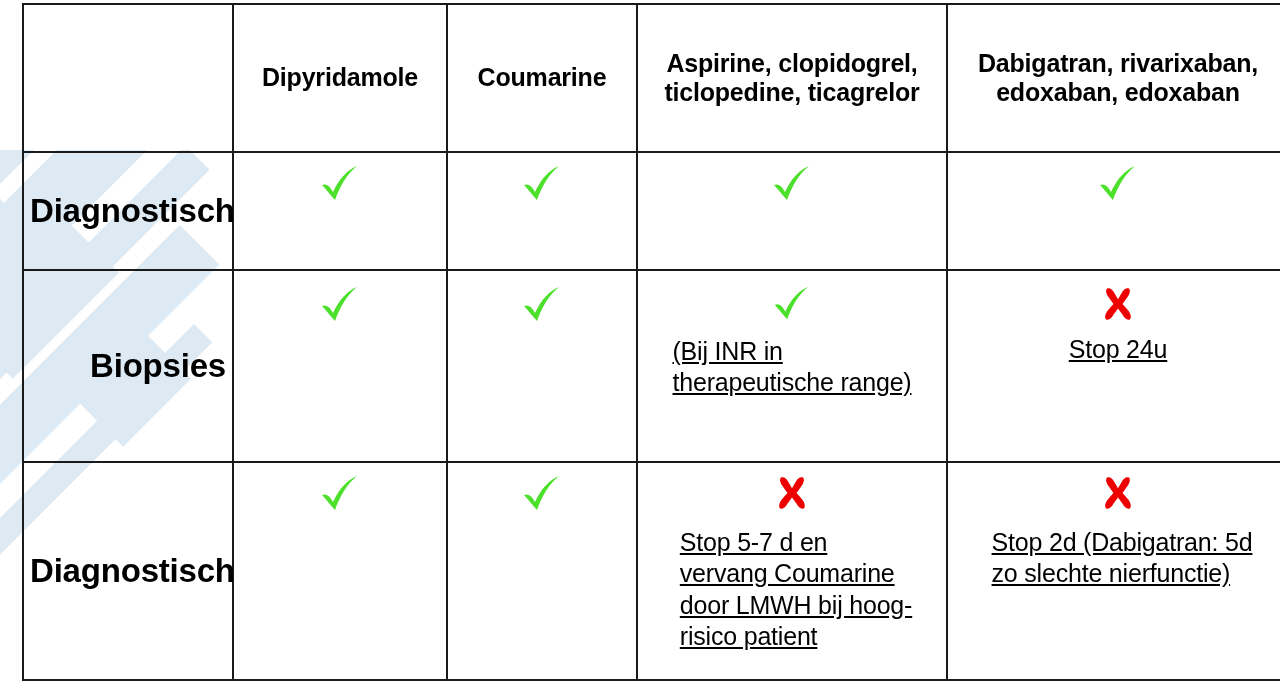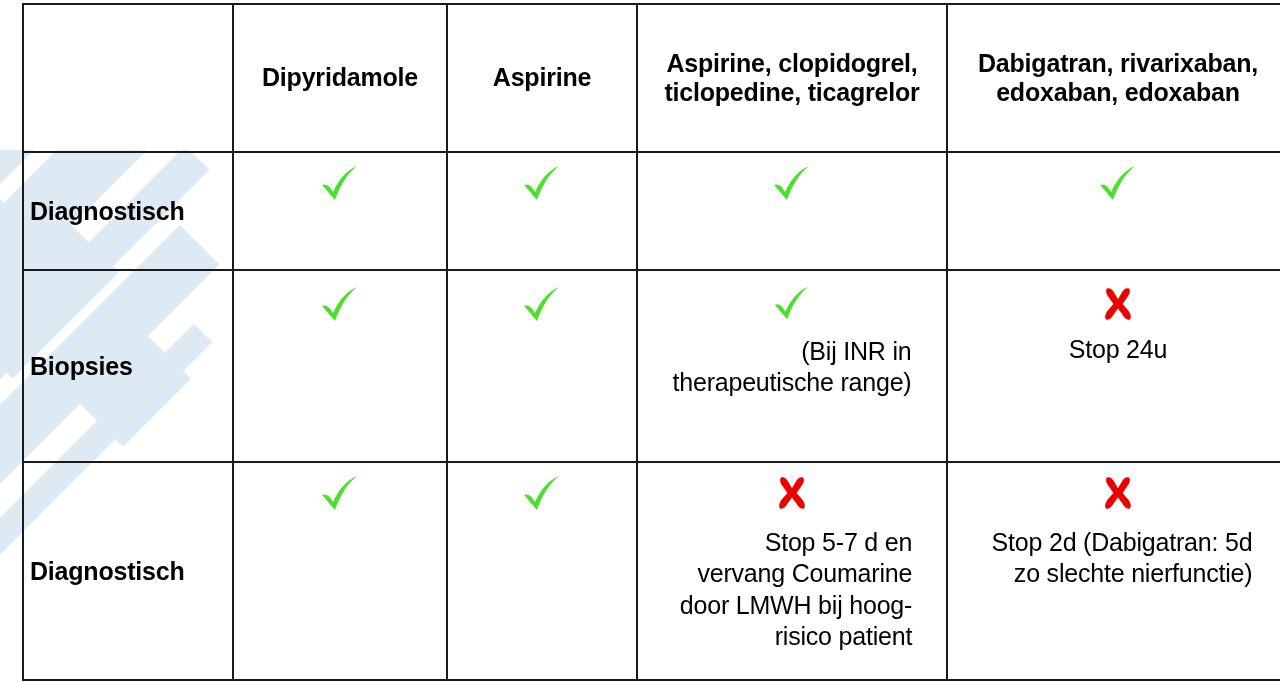--- a/index.html
+++ b/index.html
@@ -69,23 +69,23 @@
     text-align: center;
     font-weight: bold;
     font-size: 25px;
     line-height: 1.18;
     letter-spacing: -0.2px;
   }
   .corner-cell { background: transparent; }
 
   
   .row-label {
-    text-align: left;
+    text-align: right;
     font-weight: bold;
-    font-size: 25px;
+    font-size: 33px;
     line-height: 1.2;
     letter-spacing: -0.2px;
     padding-left: 10px;
     margin-top: 32px;
   }
 
   
   .row-diagnostisch { height: 118px; }
   .row-biopsies     { height: 192px; }
   .row-therapeutisch{ height: 218px; }
@@ -105,26 +105,27 @@
   .row-therapeutisch .cell-inner{ padding-top: 12px; }
 
   .mark {
     display: block;
     line-height: 1;
   }
   .mark svg { display: block; }
 
   .note {
     margin-top: 10px;
-    text-align: right;
+    text-align: left;
     font-size: 25px;
     line-height: 1.25;
     font-weight: normal;
     letter-spacing: -0.2px;
     white-space: pre-line;
+    text-decoration: underline;
   }
   .row-therapeutisch .note { margin-top: 14px; margin-left: 8px; }
 </style>
 </head>
 <body>
 
 <div id="page">
 
   <svg id="watermark" viewBox="0 0 1280 682" preserveAspectRatio="none" aria-hidden="true">
     <defs>
@@ -161,21 +162,21 @@
       <col class="col-dipy">
       <col class="col-aspi">
       <col class="col-coum">
       <col class="col-dabi">
     </colgroup>
 
     <thead>
       <tr class="hdr-row">
         <th class="corner-cell"></th>
         <th class="col-head">Dipyridamole</th>
-        <th class="col-head">Aspirine</th>
+        <th class="col-head">Coumarine</th>
         <th class="col-head">Aspirine, clopidogrel, ticlopedine, ticagrelor</th>
         <th class="col-head">Dabigatran, rivarixaban, edoxaban, edoxaban</th>
       </tr>
     </thead>
 
     <tbody>
 
       <tr class="row-diagnostisch">
         <td class="row-label">Diagnostisch</td>
 

